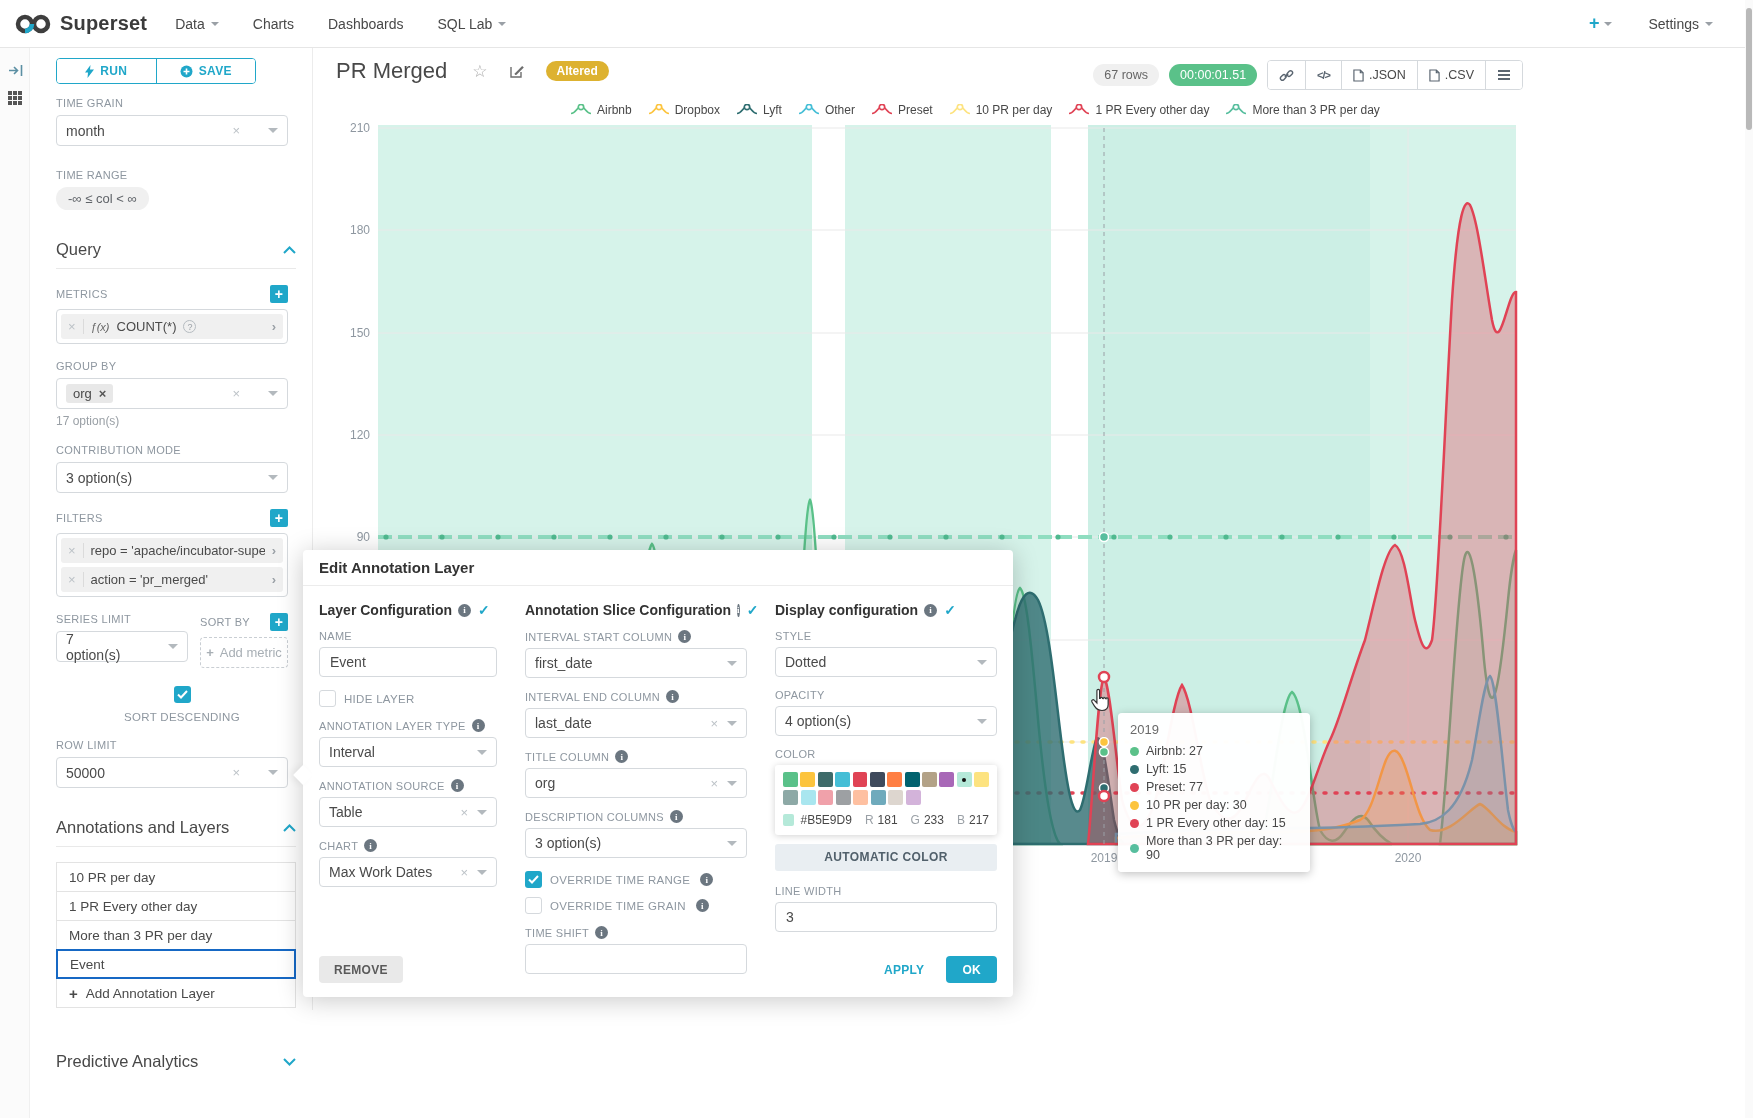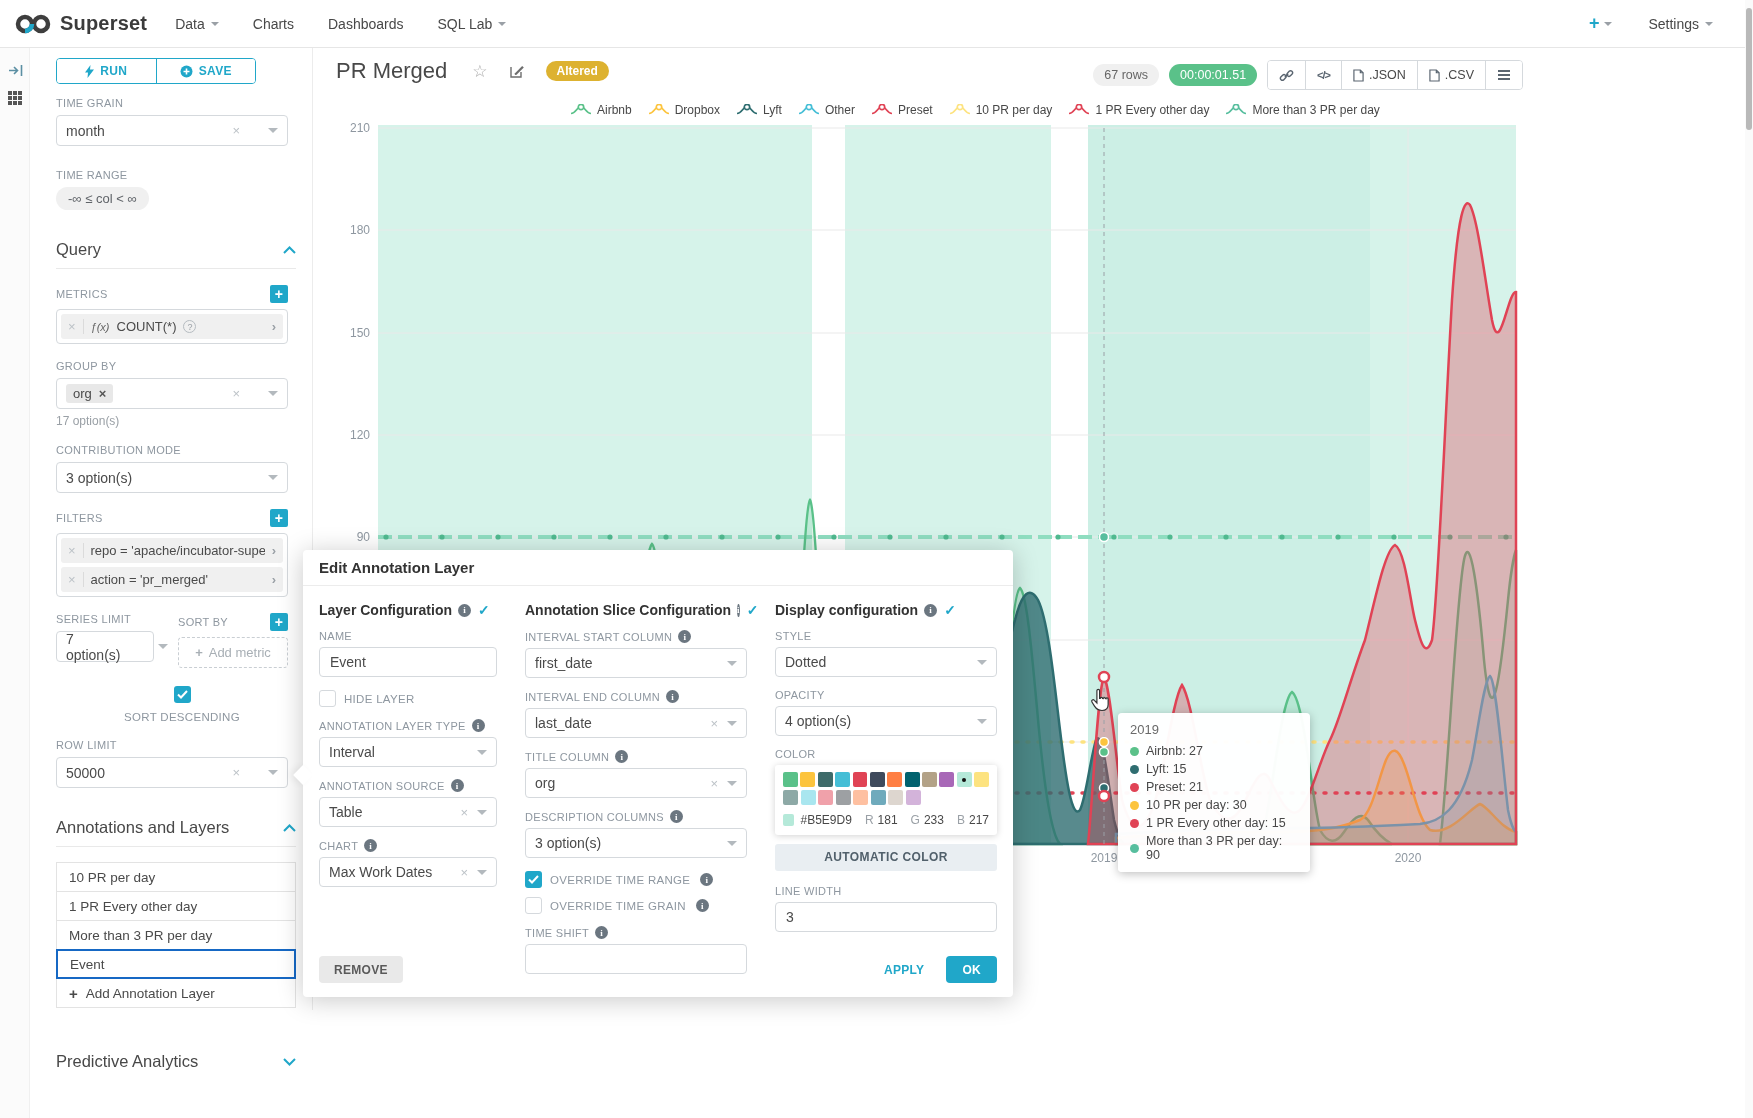--- a/index.html
+++ b/index.html
@@ -289,21 +289,21 @@
       <span class="xmark" style="margin:0;">×</span>
       <span style="width:1px;height:15px;background:#DBDBDB;"></span>
       <span>action = 'pr_merged'</span>
       <span class="gt">›</span>
     </div>
   </div>
 
   <div class="two-col" style="margin-top:16px;">
     <div style="flex:1;">
       <div class="ctl-label" style="margin-top:0;">SERIES LIMIT</div>
-      <div class="select" style="width:98px;">
+      <div class="select" style="width:132px;">
         <span>7 option(s)</span>
           <span class="sp"></span>
         <span class="dcaret"></span>
       </div>
     </div>
     <div style="flex:1;">
       <div class="ctl-label" style="margin-top:0;">
         <span>SORT BY</span>
           <span class="sp" style="flex:1"></span>
         <span class="plus-btn">+</span>
@@ -581,21 +581,21 @@
         <div class="tt-row">
           <span class="tt-dot" style="background:#5AC189"></span>
           <span>Airbnb: 27</span>
         </div>
         <div class="tt-row">
           <span class="tt-dot" style="background:#2E6D70"></span>
           <span>Lyft: 15</span>
         </div>
         <div class="tt-row">
           <span class="tt-dot" style="background:#E04355"></span>
-          <span>Preset: 21</span>
+          <span>Preset: 77</span>
         </div>
         <div class="tt-row">
           <span class="tt-dot" style="background:#FCC43E"></span>
           <span>10 PR per day: 30</span>
         </div>
         <div class="tt-row">
           <span class="tt-dot" style="background:#E04355"></span>
           <span>1 PR Every other day: 15</span>
         </div>
         <div class="tt-row">

